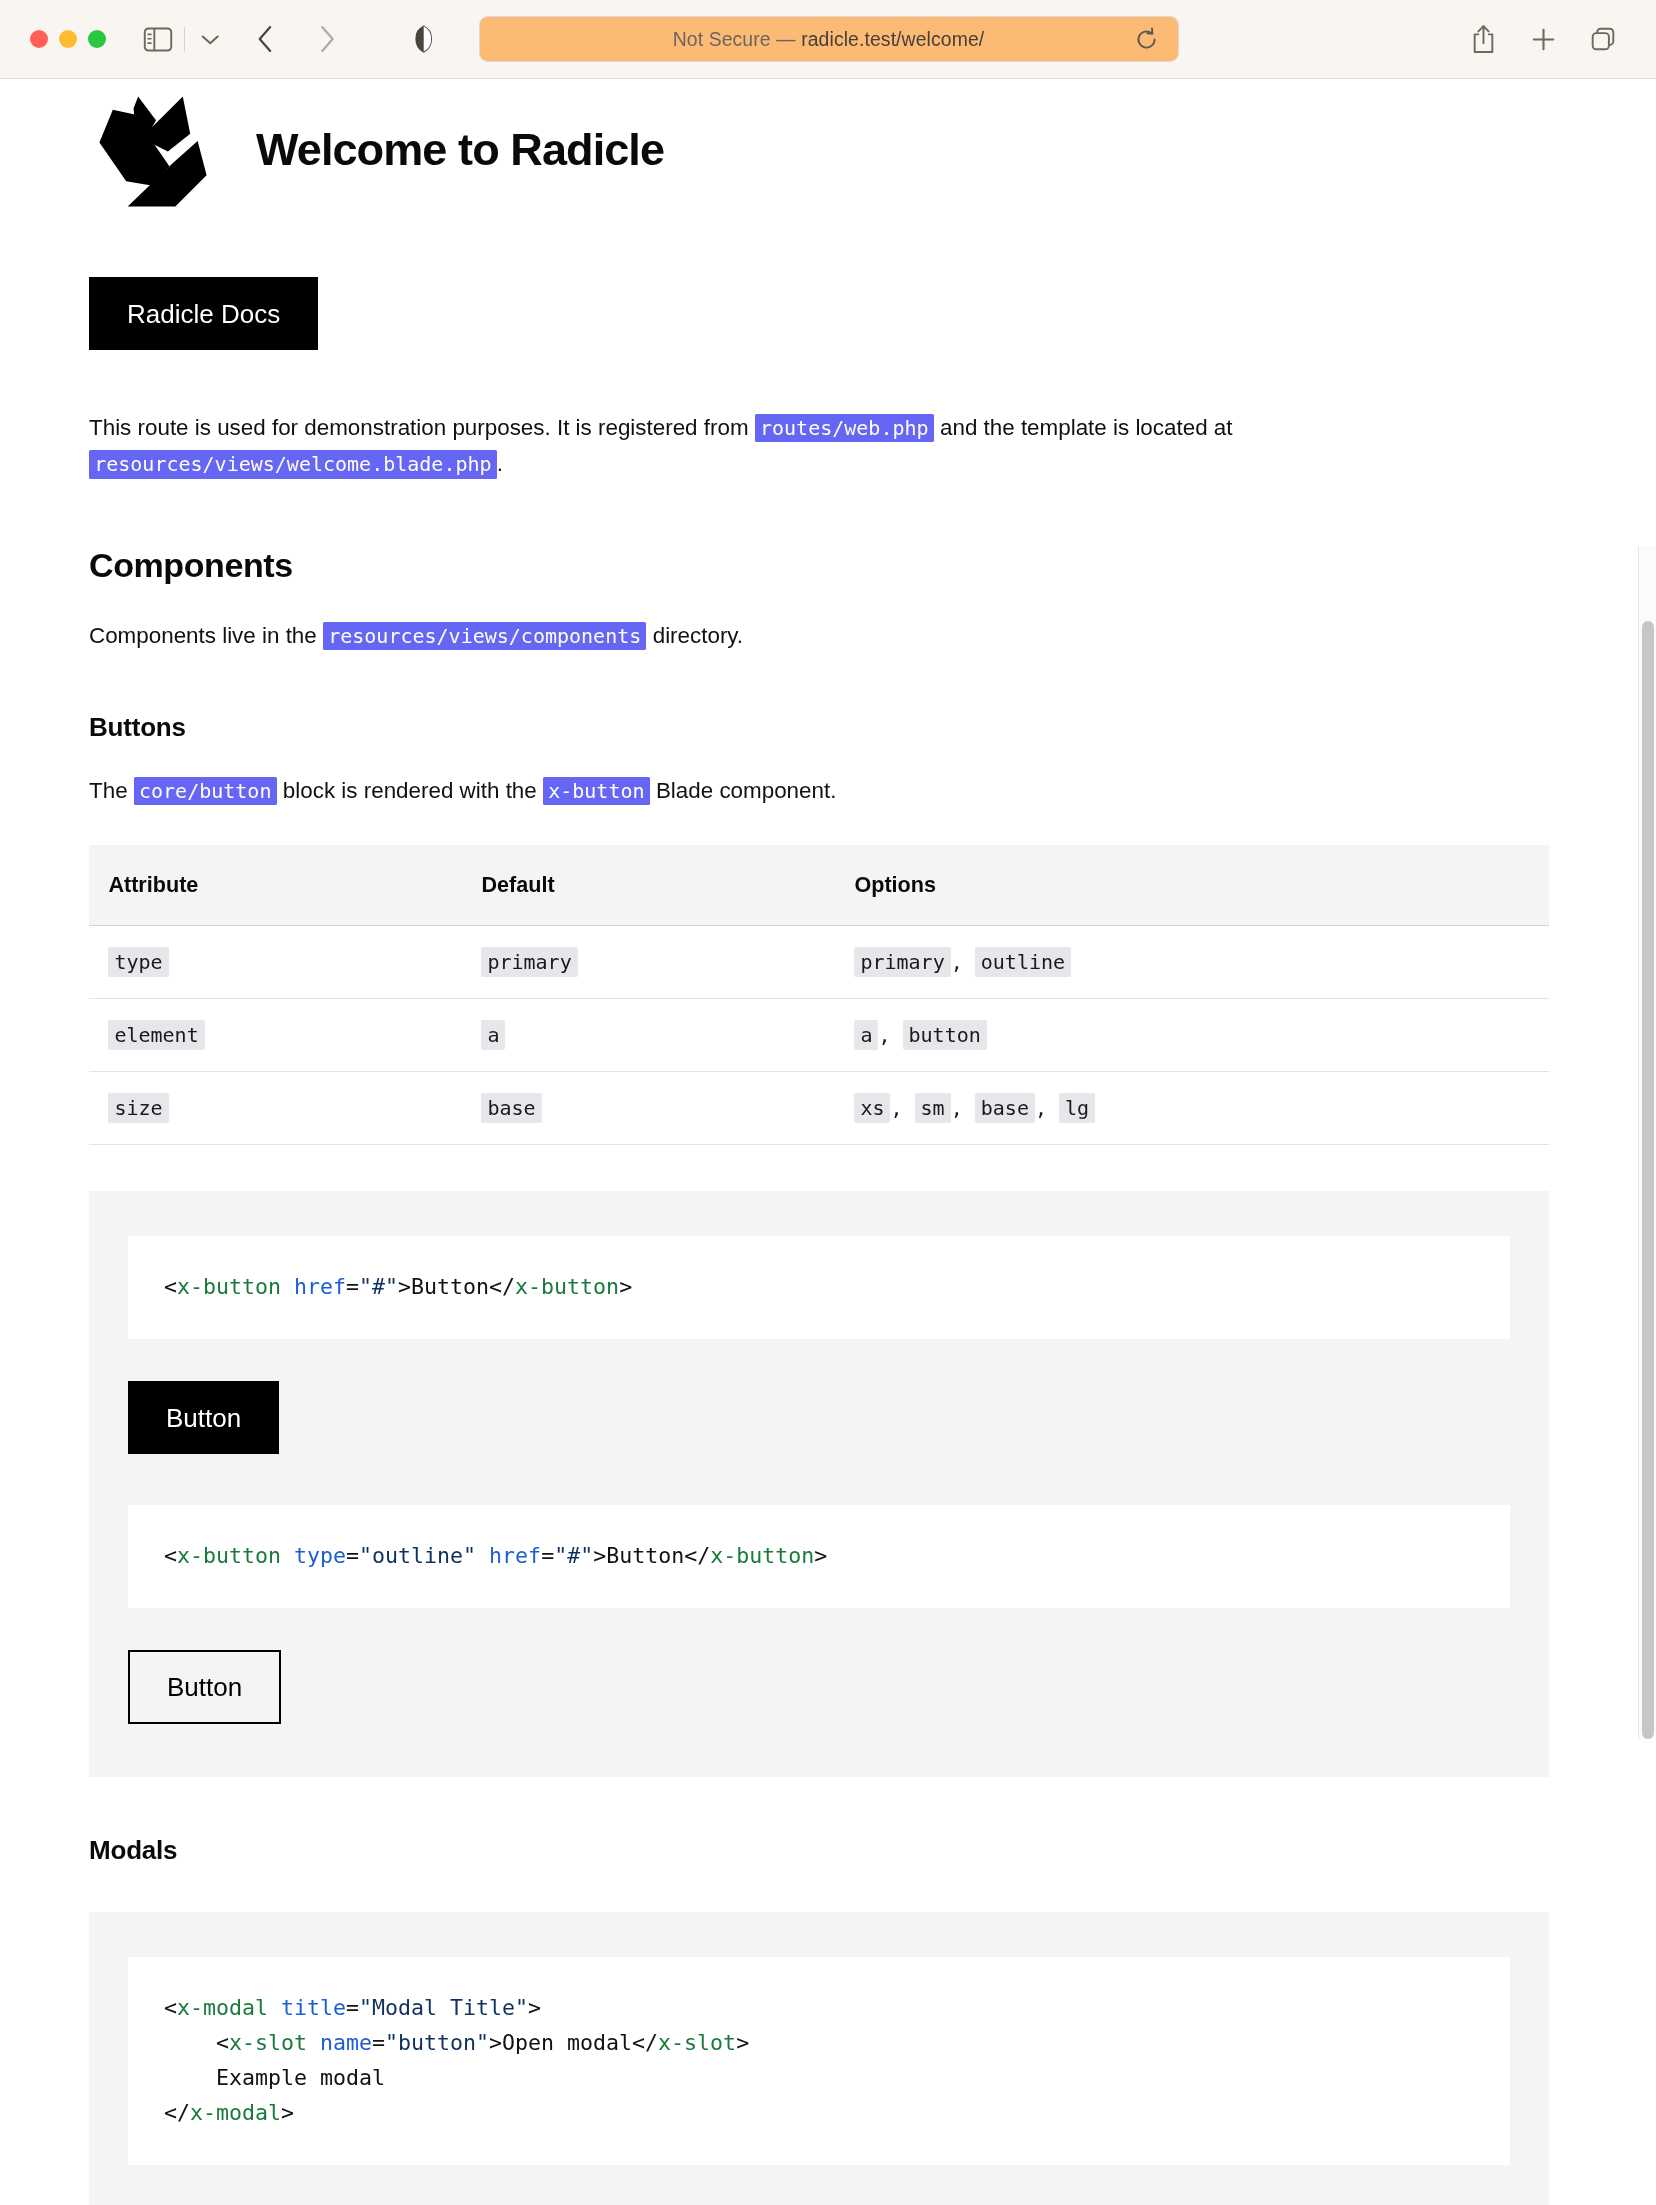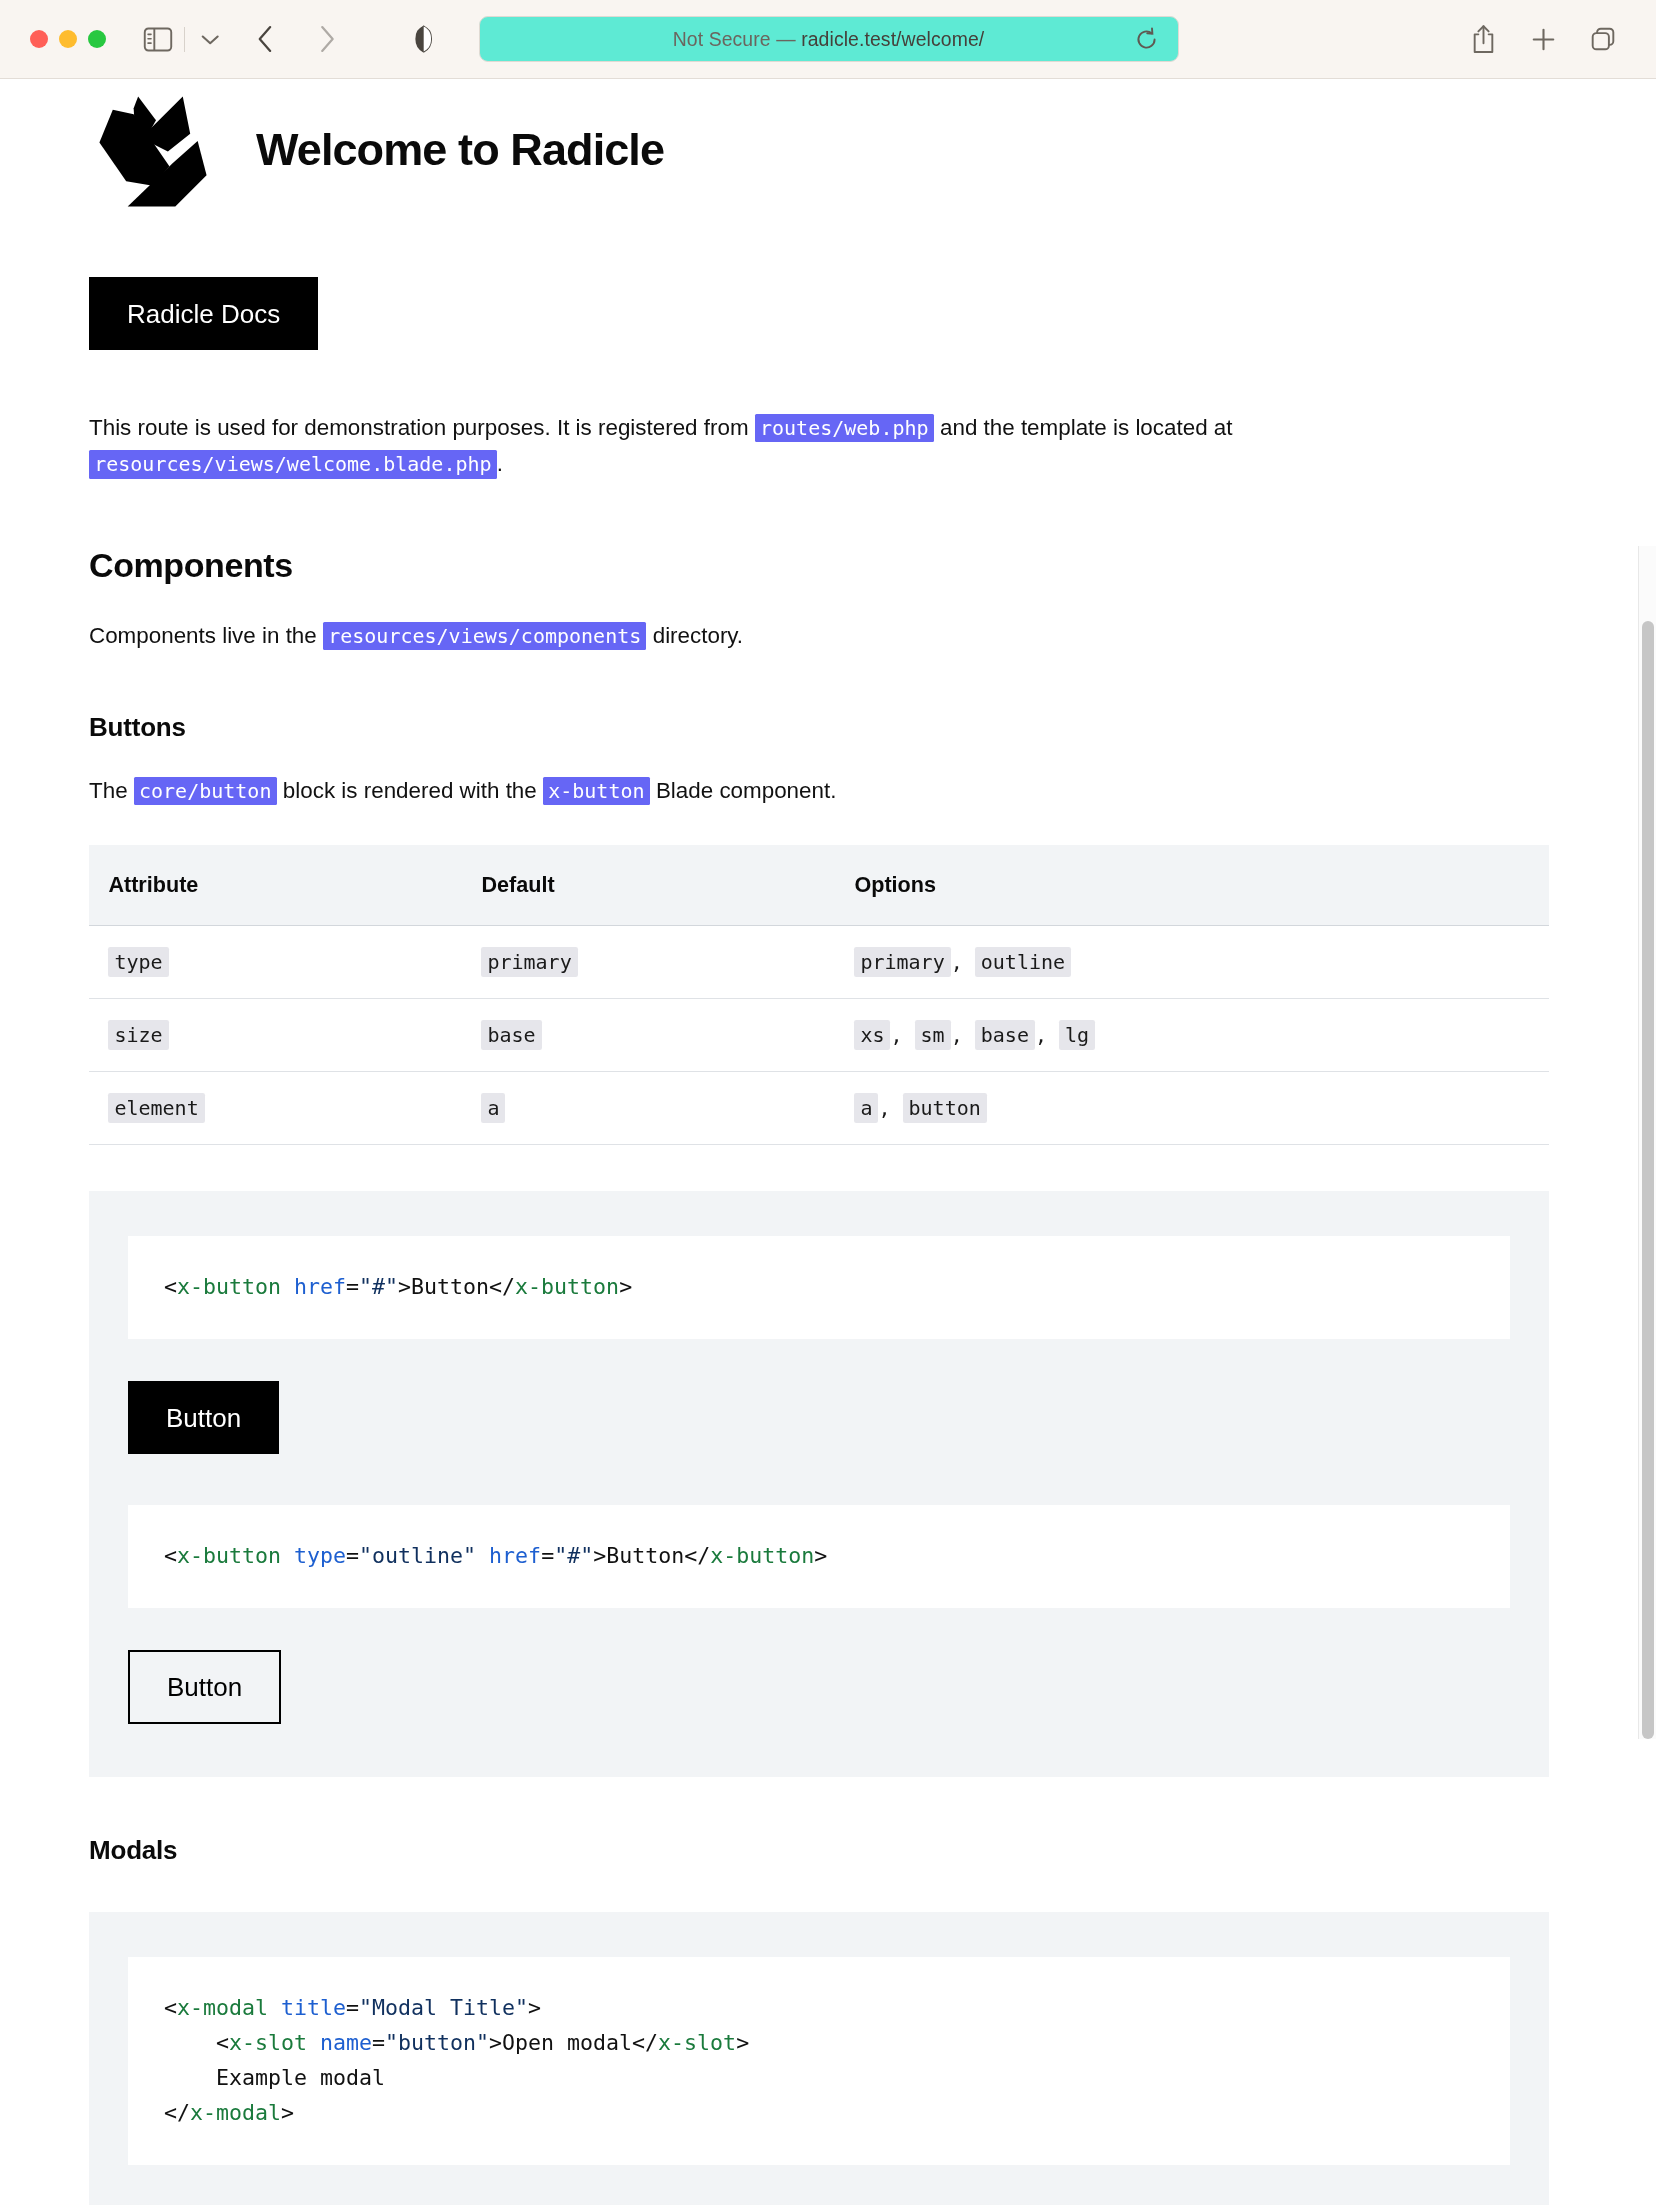--- a/index.html
+++ b/index.html
@@ -42,21 +42,21 @@
   .tb-sep { width: 0.7px; height: 25px; background: #d8d2cb; margin: 0 4.5px; }
   .nav-arrows { margin-left: 13.4px; display: flex; align-items: center; gap: 19.4px; }
   .arrow-fwd { opacity: 0.42; }
 
   .shield-wrap { margin-left: 55px; }
 
   .urlbar {
     position: absolute;
     left: 50%; transform: translateX(-50%);
     width: 700px; height: 46px;
-    background: #5eead4;
+    background: #fdba74;
     border: 0.7px solid #e0dad3;
     border-radius: 9px;
     display: flex; align-items: center; justify-content: center;
     position: absolute;
   }
   .url-text {
     font-size: 19.4px; color: #45403a;
     letter-spacing: 0.1px;
     white-space: nowrap;
   }
@@ -362,28 +362,28 @@
               <th class="col-opt">Options</th>
             </tr>
           </thead>
           <tbody id="attr-table-body">
               <tr>
                 <td><code class="tablecode">type</code></td>
                 <td><code class="tablecode">primary</code></td>
                 <td><code class="tablecode">primary</code><span class="sep">, </span><code class="tablecode">outline</code></td>
               </tr>
               <tr>
+                <td><code class="tablecode">element</code></td>
+                <td><code class="tablecode">a</code></td>
+                <td><code class="tablecode">a</code><span class="sep">, </span><code class="tablecode">button</code></td>
+              </tr>
+              <tr>
                 <td><code class="tablecode">size</code></td>
                 <td><code class="tablecode">base</code></td>
                 <td><code class="tablecode">xs</code><span class="sep">, </span><code class="tablecode">sm</code><span class="sep">, </span><code class="tablecode">base</code><span class="sep">, </span><code class="tablecode">lg</code></td>
-              </tr>
-              <tr>
-                <td><code class="tablecode">element</code></td>
-                <td><code class="tablecode">a</code></td>
-                <td><code class="tablecode">a</code><span class="sep">, </span><code class="tablecode">button</code></td>
               </tr>
             </tbody>
         </table>
 
         
         <div class="demo">
           <div class="demo-row">
             <div class="codeblock">
               <pre class="code" id="code-btn-1"><span class="punc">&lt;</span><span class="tag">x-button</span><span class="punc"> </span><span class="attr">href</span><span class="punc">=</span><span class="val">"#"</span><span class="punc">&gt;Button&lt;/</span><span class="tag">x-button</span><span class="punc">&gt;</span></pre>
             </div>

